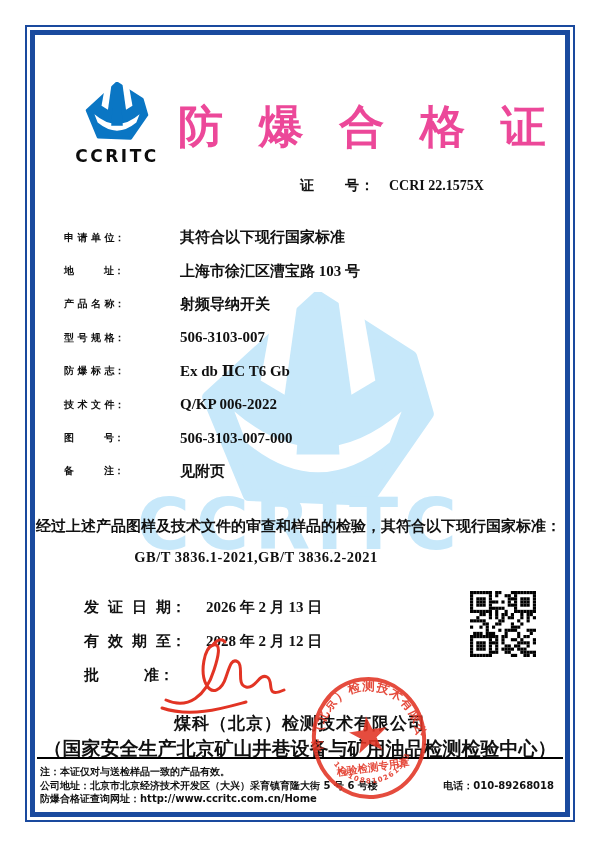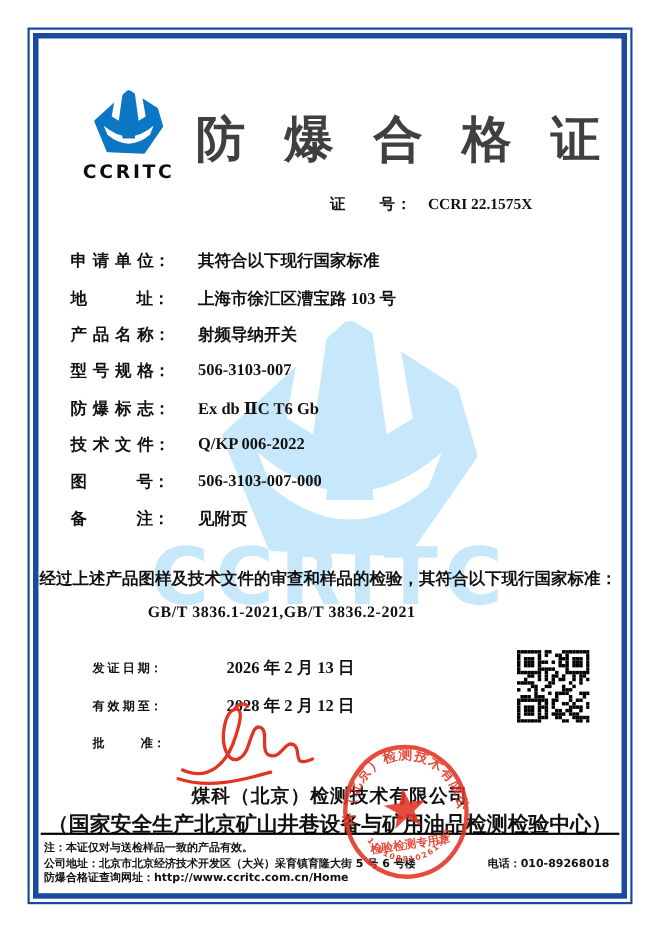--- a/index.html
+++ b/index.html
@@ -17,40 +17,40 @@
            font-family:"DejaVu Sans","Liberation Sans",sans-serif;font-weight:800;
            font-size:72px;letter-spacing:6px;color:#c7e8fa;line-height:1;}
   .content{position:absolute;left:0;top:0;width:600px;height:849px;z-index:2;}
   
   .logo-block{position:absolute;left:62px;top:82px;width:110px;text-align:center;}
   .logo-glyph{width:84px;height:58px;display:inline-block;}
   .logo-word{font-family:"DejaVu Sans","Liberation Sans",sans-serif;font-weight:800;
              font-size:17px;letter-spacing:2.5px;color:#0d0d0d;margin-top:2px;}
   .title{position:absolute;left:178px;top:97px;width:360px;text-align:center;
          font-family:"DejaVu Sans","Liberation Sans",sans-serif;font-weight:800;
-         font-size:45px;letter-spacing:10px;color:#404040;white-space:nowrap;}
+         font-size:45px;letter-spacing:10px;color:#ec4899;white-space:nowrap;}
   .cert-no{position:absolute;left:300px;top:177px;font-size:14px;font-weight:700;white-space:nowrap;}
   .cert-no .lbl{letter-spacing:1px;}
   .cert-no .val{margin-left:14px;font-family:"Liberation Serif",serif;}
   
   .fields{position:absolute;left:64px;top:221px;width:480px;}
   .frow{height:33.4px;display:flex;align-items:center;white-space:nowrap;}
   .flabel{width:108px;font-family:"DejaVu Sans","Liberation Sans",sans-serif;
-          font-weight:700;font-size:15px;flex:none;}
+          font-weight:700;font-size:10px;flex:none;}
   .fvalue{font-weight:700;font-size:15px;margin-left:8px;}
   
   .stmt1{position:absolute;left:36px;top:517px;width:464px;text-align:center;
          font-weight:700;font-size:15px;white-space:nowrap;}
   .stmt2{position:absolute;left:36px;top:549px;width:440px;text-align:center;
          font-weight:700;font-size:14.5px;letter-spacing:.5px;}
   
   .dates{position:absolute;left:84px;top:590px;width:320px;}
   .drow{height:34px;display:flex;align-items:center;white-space:nowrap;}
-  .dlabel{width:112px;font-family:Liberation Serif, serif;
-          font-weight:700;font-size:11px;flex:none;}
+  .dlabel{width:112px;font-family:Liberation Mono, monospace;
+          font-weight:700;font-size:15px;flex:none;}
   .dvalue{font-weight:700;font-size:15px;margin-left:10px;}
   .qr{position:absolute;left:470px;top:591px;width:66px;height:66px;}
   .signature{position:absolute;left:158px;top:636px;width:145px;height:88px;z-index:4;}
   
   .org1{position:absolute;left:0;top:712px;width:600px;text-align:center;
         font-weight:700;font-size:17px;letter-spacing:1px;}
   .org2{position:absolute;left:0;top:736px;width:600px;text-align:center;
         font-weight:700;font-size:19px;}
   .rule{position:absolute;left:37px;top:757px;width:526px;height:0;border-top:2px solid #000;}
   

